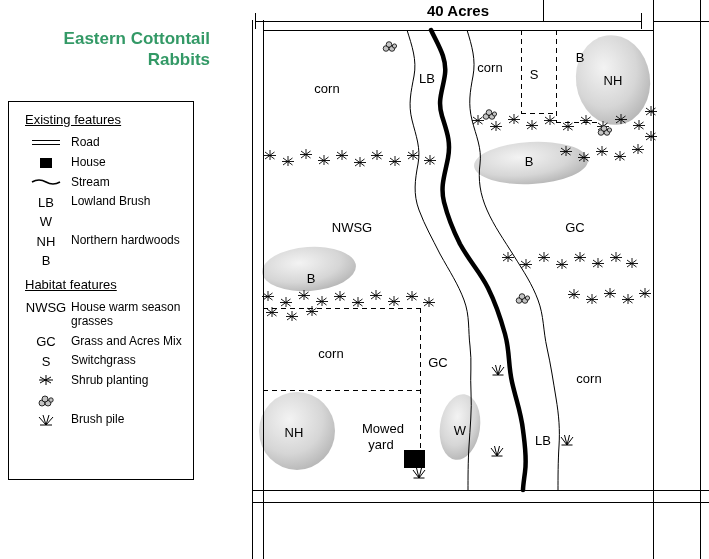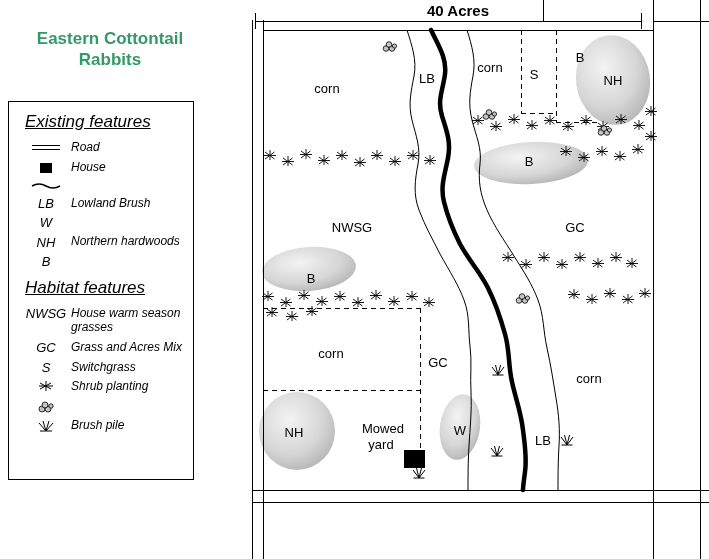--- a/index.html
+++ b/index.html
@@ -1,33 +1,33 @@
 <!DOCTYPE html>
 <html><head>
 <meta charset="utf-8">
 <style>
   html,body{margin:0;padding:0;background:#fff;}
   .page{
     position:relative;width:709px;height:559px;background:#fff;overflow:hidden;
     font-family:"Liberation Sans",sans-serif;color:#000;
   }
   .page-title{
-    position:absolute;left:10px;top:28px;width:200px;text-align:center;
+    position:absolute;left:10px;top:28px;width:200px;text-align:right;
     font-size:17px;font-weight:bold;line-height:1.25;z-index:2;
   }
   .legend{
     position:absolute;left:8px;top:101px;width:186px;height:379px;
     border:1px solid #000;background:#fff;box-sizing:border-box;
     padding:8px 2px 0 12px;z-index:2;
   }
   .legend-heading{
-    font-size:17px;text-decoration:underline;margin:2px 0 9px 4px;font-style:italic;
+    font-size:13px;text-decoration:underline;margin:2px 0 9px 4px;
   }
   .legend-heading.second{margin-top:10px;}
-  .lrow{display:flex;align-items:center;margin-bottom:6px;font-style:italic;}
+  .lrow{display:flex;align-items:center;margin-bottom:6px;}
   .lrow.tall{align-items:flex-start;}
   .sym{
     width:50px;flex:none;display:flex;justify-content:center;align-items:center;
     font-size:13px;line-height:1;
   }
   .lbl{font-size:12px;line-height:1.15;width:118px;}
   #map-svg{position:absolute;left:0;top:0;z-index:1;}
 </style>
 </head>
 <body>
@@ -60,20 +60,21 @@
           </svg>
         </span>
       <span class="lbl">House</span>
     </div>
     <div class="lrow">
       <span class="sym">
           <svg width="30" height="10">
             <path d="M1,5 Q8,1 15,5 T29,5" fill="none" stroke="#000" stroke-width="1.6"></path>
           </svg>
         </span>
+      <span class="lbl">Stream</span>
     </div>
     <div class="lrow">
       <span class="sym">LB</span>
       <span class="lbl">Lowland Brush</span>
     </div>
     <div class="lrow">
       <span class="sym">W</span>
     </div>
     <div class="lrow">
       <span class="sym">NH</span>

